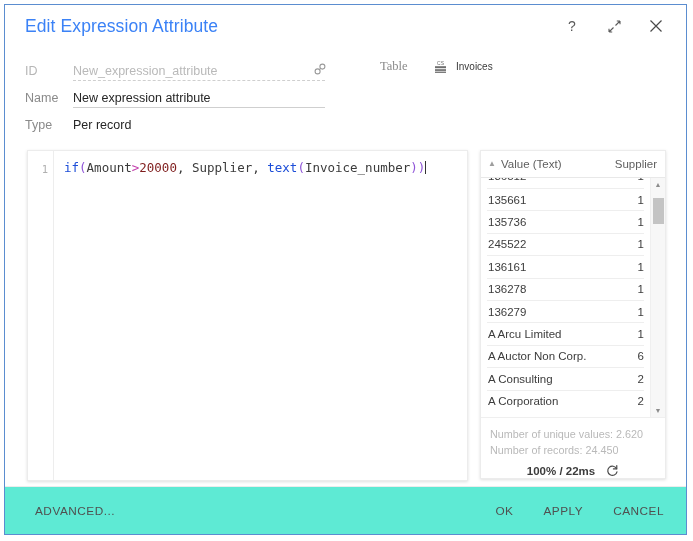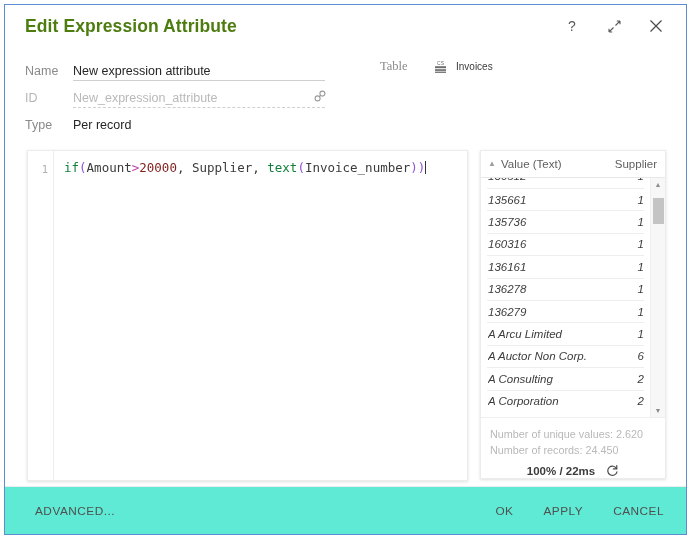--- a/index.html
+++ b/index.html
@@ -30,22 +30,22 @@
     position: relative;
     height: 42px;
     flex: 0 0 42px;
     display: flex;
     align-items: center;
     padding: 0 14px 0 20px;
     background: #ffffff;
   }
   .title-text {
     font-size: 17.5px;
-    color: #4d7c0f;
-    font-weight: bold;
+    color: #3b82f6;
+    font-weight: normal;
     letter-spacing: 0.1px;
     flex: 1 1 auto;
   }
   .title-actions {
     display: flex;
     align-items: center;
     gap: 22px;
     margin-right: 6px;
   }
   .titlebtn {
@@ -177,21 +177,21 @@
   }
   .code {
     flex: 1 1 auto;
     padding: 9px 0 0 10px;
     font-family: "DejaVu Sans Mono", monospace;
     font-size: 12.5px;
     line-height: 16px;
     white-space: pre;
     color: #333333;
   }
-  .tok-fn    { color: #15803d; }
+  .tok-fn    { color: #1d4ed8; }
   .tok-paren { color: #8f54d8; }
   .tok-ident { color: #3b3b3b; }
   .tok-op    { color: #c340ad; }
   .tok-num   { color: #7f1d1d; }
   .tok-comma { color: #3b3b3b; }
   .caret {
     display: inline-block;
     width: 1px;
     height: 13px;
     background: #333;
@@ -228,21 +228,20 @@
     margin-right: 3px;
   }
   .vhead-val { flex: 1 1 auto; }
   .vhead-freq { text-align: right; }
 
   .vlist-wrap {
     flex: 1 1 auto;
     display: flex;
     position: relative;
     overflow: hidden;
-    font-style: italic;
   }
   .vlist {
     flex: 1 1 auto;
     overflow: hidden;
     padding-top: 0px;
   }
   .vrow {
     display: flex;
     align-items: center;
     height: 21.4px;
@@ -370,45 +369,45 @@
       </div>
       <div class="titlebtn">
         <svg width="14" height="14" viewBox="0 0 14 14">
           <path d="M1.5 1.5 L12.5 12.5 M12.5 1.5 L1.5 12.5" stroke="#4a4a4a" stroke-width="1.2" fill="none"></path>
         </svg>
       </div>
     </div>
   </div>
 
   <div class="formarea">
-
-    <div class="frow">
-      <div class="flabel">Name</div>
-      <div class="fieldwrap">
-        <div class="fvalue">New expression attribute</div>
-        <div class="underline-solid"></div>
-      </div>
-    </div>
 
     <div class="frow">
       <div class="flabel dim">ID</div>
       <div class="fieldwrap">
         <div class="fvalue placeholder">New_expression_attribute</div>
         <div class="underline-dashed"></div>
         <div class="link-icon">
           <svg width="14" height="14" viewBox="0 0 14 14">
             <circle cx="4.6" cy="9.4" r="2.5" stroke="#9a9a9a" stroke-width="1.1" fill="none"></circle>
             <circle cx="9.4" cy="4.6" r="2.5" stroke="#9a9a9a" stroke-width="1.1" fill="none"></circle>
             <path d="M6.4 7.6 L7.6 6.4" stroke="#9a9a9a" stroke-width="1.1" fill="none"></path>
           </svg>
         </div>
       </div>
     </div>
 
     <div class="frow">
+      <div class="flabel">Name</div>
+      <div class="fieldwrap">
+        <div class="fvalue">New expression attribute</div>
+        <div class="underline-solid"></div>
+      </div>
+    </div>
+
+    <div class="frow">
       <div class="flabel">Type</div>
       <div class="typevalue">Per record</div>
     </div>
 
     <div class="table-block">
       <div class="table-label">Table</div>
       <div class="table-icon">
         <svg width="15" height="15" viewBox="0 0 15 15">
           <text x="7.5" y="5.6" font-size="5" fill="#6e6e6e" text-anchor="middle" font-family="Liberation Sans, sans-serif">CS</text>
           <rect x="2" y="7.2" width="11" height="2" fill="#6e6e6e"></rect>
@@ -447,21 +446,21 @@
               <div class="vval">135661</div>
               <div class="vfreq">1</div>
             </div>
             <div class="vsep"></div>
             <div class="vrow">
               <div class="vval">135736</div>
               <div class="vfreq">1</div>
             </div>
             <div class="vsep"></div>
             <div class="vrow">
-              <div class="vval">160316</div>
+              <div class="vval">245522</div>
               <div class="vfreq">1</div>
             </div>
             <div class="vsep"></div>
             <div class="vrow">
               <div class="vval">136161</div>
               <div class="vfreq">1</div>
             </div>
             <div class="vsep"></div>
             <div class="vrow">
               <div class="vval">136278</div>

